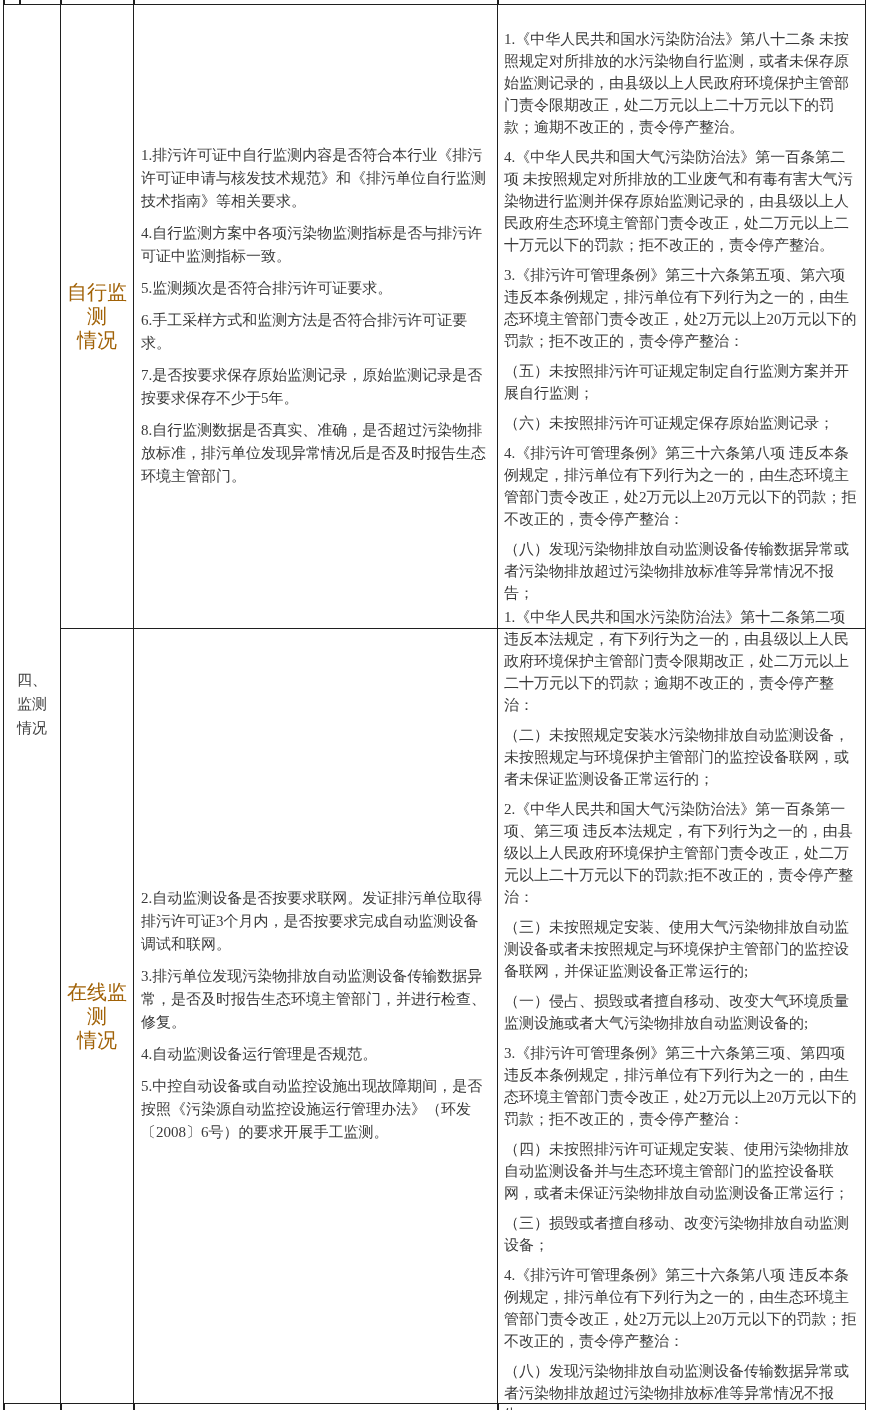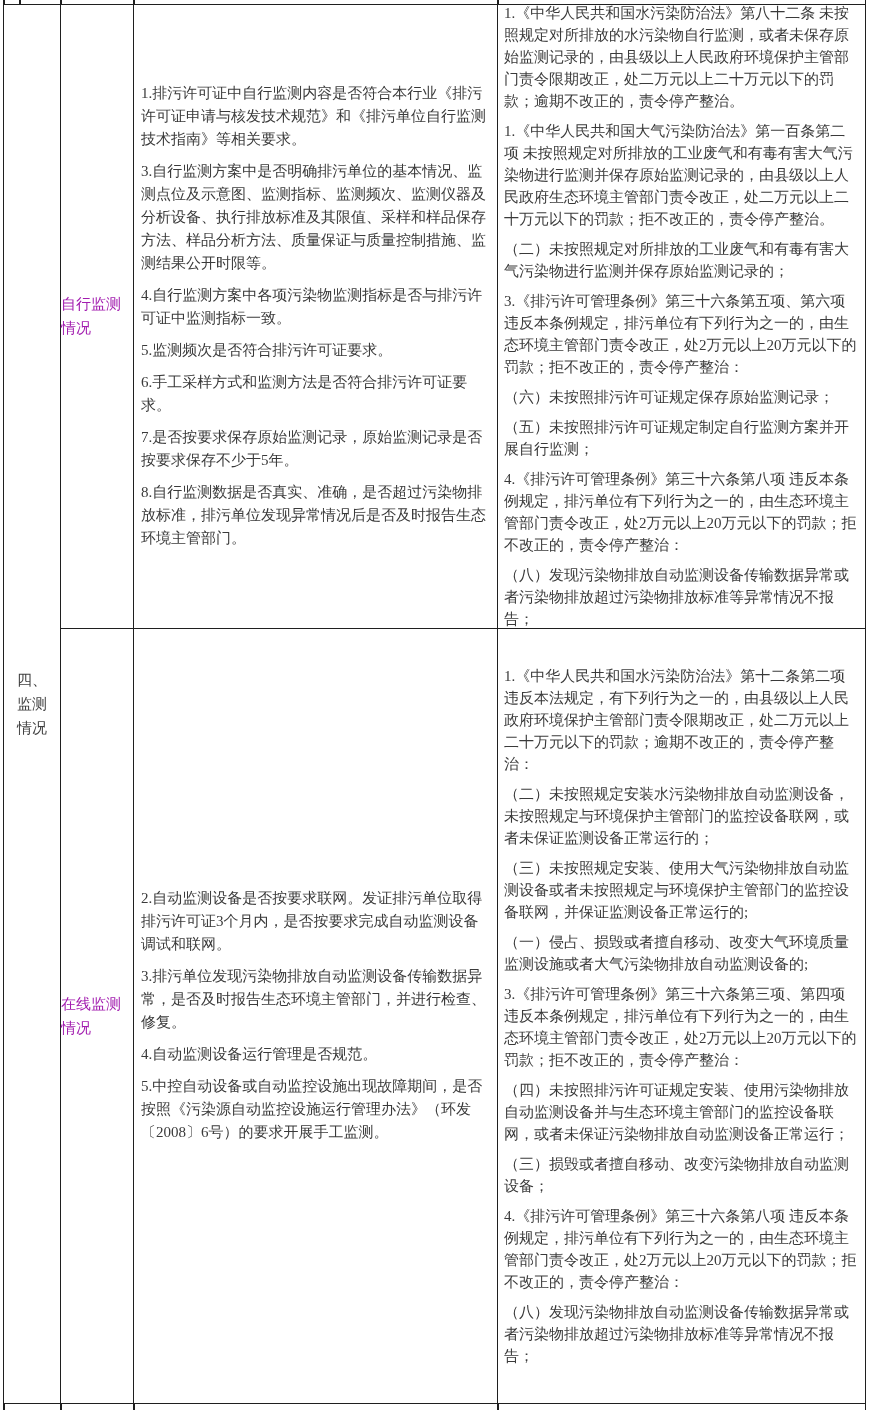--- a/index.html
+++ b/index.html
@@ -27,21 +27,21 @@
   }
   .rows{flex:1;display:flex;flex-direction:column;min-width:0;}
   .row{display:flex;min-height:0;box-sizing:border-box;}
   .row-1{height:623.5px;flex:0 0 auto;border-bottom:1.5px solid #1f1f1f;}
   .row-2{flex:1;}
   .label-cell{
     width:73px;flex:0 0 auto;
     border-right:1.5px solid #1f1f1f;box-sizing:border-box;
     display:flex;flex-direction:column;justify-content:center;
   }
-  .label-cell div{text-align:left;font-size:15px;line-height:24px;color:#a21caf;}
+  .label-cell div{text-align:center;font-size:20px;line-height:24px;color:#a16207;}
   .items-cell{
     width:364px;flex:0 0 auto;
     border-right:1.5px solid #1f1f1f;box-sizing:border-box;
     padding:4px 7px;
     display:flex;flex-direction:column;justify-content:center;
   }
   .items-cell p{margin:4.5px 0;font-size:15px;line-height:23px;color:#3a3a3a;}
   .legal-cell{
     flex:1;box-sizing:border-box;
     padding:4px 6px;
@@ -77,53 +77,52 @@
 
     <div class="rows">
 
       <div class="row row-1">
         <div class="label-cell">
             <div>自行监测</div>
             <div>情况</div>
           </div>
         <div class="items-cell">
             <p>1.排污许可证中自行监测内容是否符合本行业《排污许可证申请与核发技术规范》和《排污单位自行监测技术指南》等相关要求。</p>
-            <p>3.自行监测方案中是否明确排污单位的基本情况、监测点位及示意图、监测指标、监测频次、监测仪器及分析设备、执行排放标准及其限值、采样和样品保存方法、样品分析方法、质量保证与质量控制措施、监测结果公开时限等。</p>
             <p>4.自行监测方案中各项污染物监测指标是否与排污许可证中监测指标一致。</p>
             <p>5.监测频次是否符合排污许可证要求。</p>
             <p>6.手工采样方式和监测方法是否符合排污许可证要求。</p>
             <p>7.是否按要求保存原始监测记录，原始监测记录是否按要求保存不少于5年。</p>
             <p>8.自行监测数据是否真实、准确，是否超过污染物排放标准，排污单位发现异常情况后是否及时报告生态环境主管部门。</p>
           </div>
         <div class="legal-cell">
             <p>1.《中华人民共和国水污染防治法》第八十二条 未按照规定对所排放的水污染物自行监测，或者未保存原始监测记录的，由县级以上人民政府环境保护主管部门责令限期改正，处二万元以上二十万元以下的罚款；逾期不改正的，责令停产整治。</p>
-            <p>1.《中华人民共和国大气污染防治法》第一百条第二项 未按照规定对所排放的工业废气和有毒有害大气污染物进行监测并保存原始监测记录的，由县级以上人民政府生态环境主管部门责令改正，处二万元以上二十万元以下的罚款；拒不改正的，责令停产整治。</p>
-            <p>（二）未按照规定对所排放的工业废气和有毒有害大气污染物进行监测并保存原始监测记录的；</p>
+            <p>4.《中华人民共和国大气污染防治法》第一百条第二项 未按照规定对所排放的工业废气和有毒有害大气污染物进行监测并保存原始监测记录的，由县级以上人民政府生态环境主管部门责令改正，处二万元以上二十万元以下的罚款；拒不改正的，责令停产整治。</p>
             <p>3.《排污许可管理条例》第三十六条第五项、第六项 违反本条例规定，排污单位有下列行为之一的，由生态环境主管部门责令改正，处2万元以上20万元以下的罚款；拒不改正的，责令停产整治：</p>
+            <p>（五）未按照排污许可证规定制定自行监测方案并开展自行监测；</p>
             <p>（六）未按照排污许可证规定保存原始监测记录；</p>
-            <p>（五）未按照排污许可证规定制定自行监测方案并开展自行监测；</p>
             <p>4.《排污许可管理条例》第三十六条第八项 违反本条例规定，排污单位有下列行为之一的，由生态环境主管部门责令改正，处2万元以上20万元以下的罚款；拒不改正的，责令停产整治：</p>
             <p>（八）发现污染物排放自动监测设备传输数据异常或者污染物排放超过污染物排放标准等异常情况不报告；</p>
           </div>
       </div>
 
       <div class="row row-2">
         <div class="label-cell">
             <div>在线监测</div>
             <div>情况</div>
           </div>
         <div class="items-cell">
             <p>2.自动监测设备是否按要求联网。发证排污单位取得排污许可证3个月内，是否按要求完成自动监测设备调试和联网。</p>
             <p>3.排污单位发现污染物排放自动监测设备传输数据异常，是否及时报告生态环境主管部门，并进行检查、修复。</p>
             <p>4.自动监测设备运行管理是否规范。</p>
             <p>5.中控自动设备或自动监控设施出现故障期间，是否按照《污染源自动监控设施运行管理办法》（环发〔2008〕6号）的要求开展手工监测。</p>
           </div>
         <div class="legal-cell">
             <p>1.《中华人民共和国水污染防治法》第十二条第二项 违反本法规定，有下列行为之一的，由县级以上人民政府环境保护主管部门责令限期改正，处二万元以上二十万元以下的罚款；逾期不改正的，责令停产整治：</p>
             <p>（二）未按照规定安装水污染物排放自动监测设备，未按照规定与环境保护主管部门的监控设备联网，或者未保证监测设备正常运行的；</p>
+            <p>2.《中华人民共和国大气污染防治法》第一百条第一项、第三项 违反本法规定，有下列行为之一的，由县级以上人民政府环境保护主管部门责令改正，处二万元以上二十万元以下的罚款;拒不改正的，责令停产整治：</p>
             <p>（三）未按照规定安装、使用大气污染物排放自动监测设备或者未按照规定与环境保护主管部门的监控设备联网，并保证监测设备正常运行的;</p>
             <p>（一）侵占、损毁或者擅自移动、改变大气环境质量监测设施或者大气污染物排放自动监测设备的;</p>
             <p>3.《排污许可管理条例》第三十六条第三项、第四项 违反本条例规定，排污单位有下列行为之一的，由生态环境主管部门责令改正，处2万元以上20万元以下的罚款；拒不改正的，责令停产整治：</p>
             <p>（四）未按照排污许可证规定安装、使用污染物排放自动监测设备并与生态环境主管部门的监控设备联网，或者未保证污染物排放自动监测设备正常运行；</p>
             <p>（三）损毁或者擅自移动、改变污染物排放自动监测设备；</p>
             <p>4.《排污许可管理条例》第三十六条第八项 违反本条例规定，排污单位有下列行为之一的，由生态环境主管部门责令改正，处2万元以上20万元以下的罚款；拒不改正的，责令停产整治：</p>
             <p>（八）发现污染物排放自动监测设备传输数据异常或者污染物排放超过污染物排放标准等异常情况不报告；</p>
           </div>
       </div>
 

